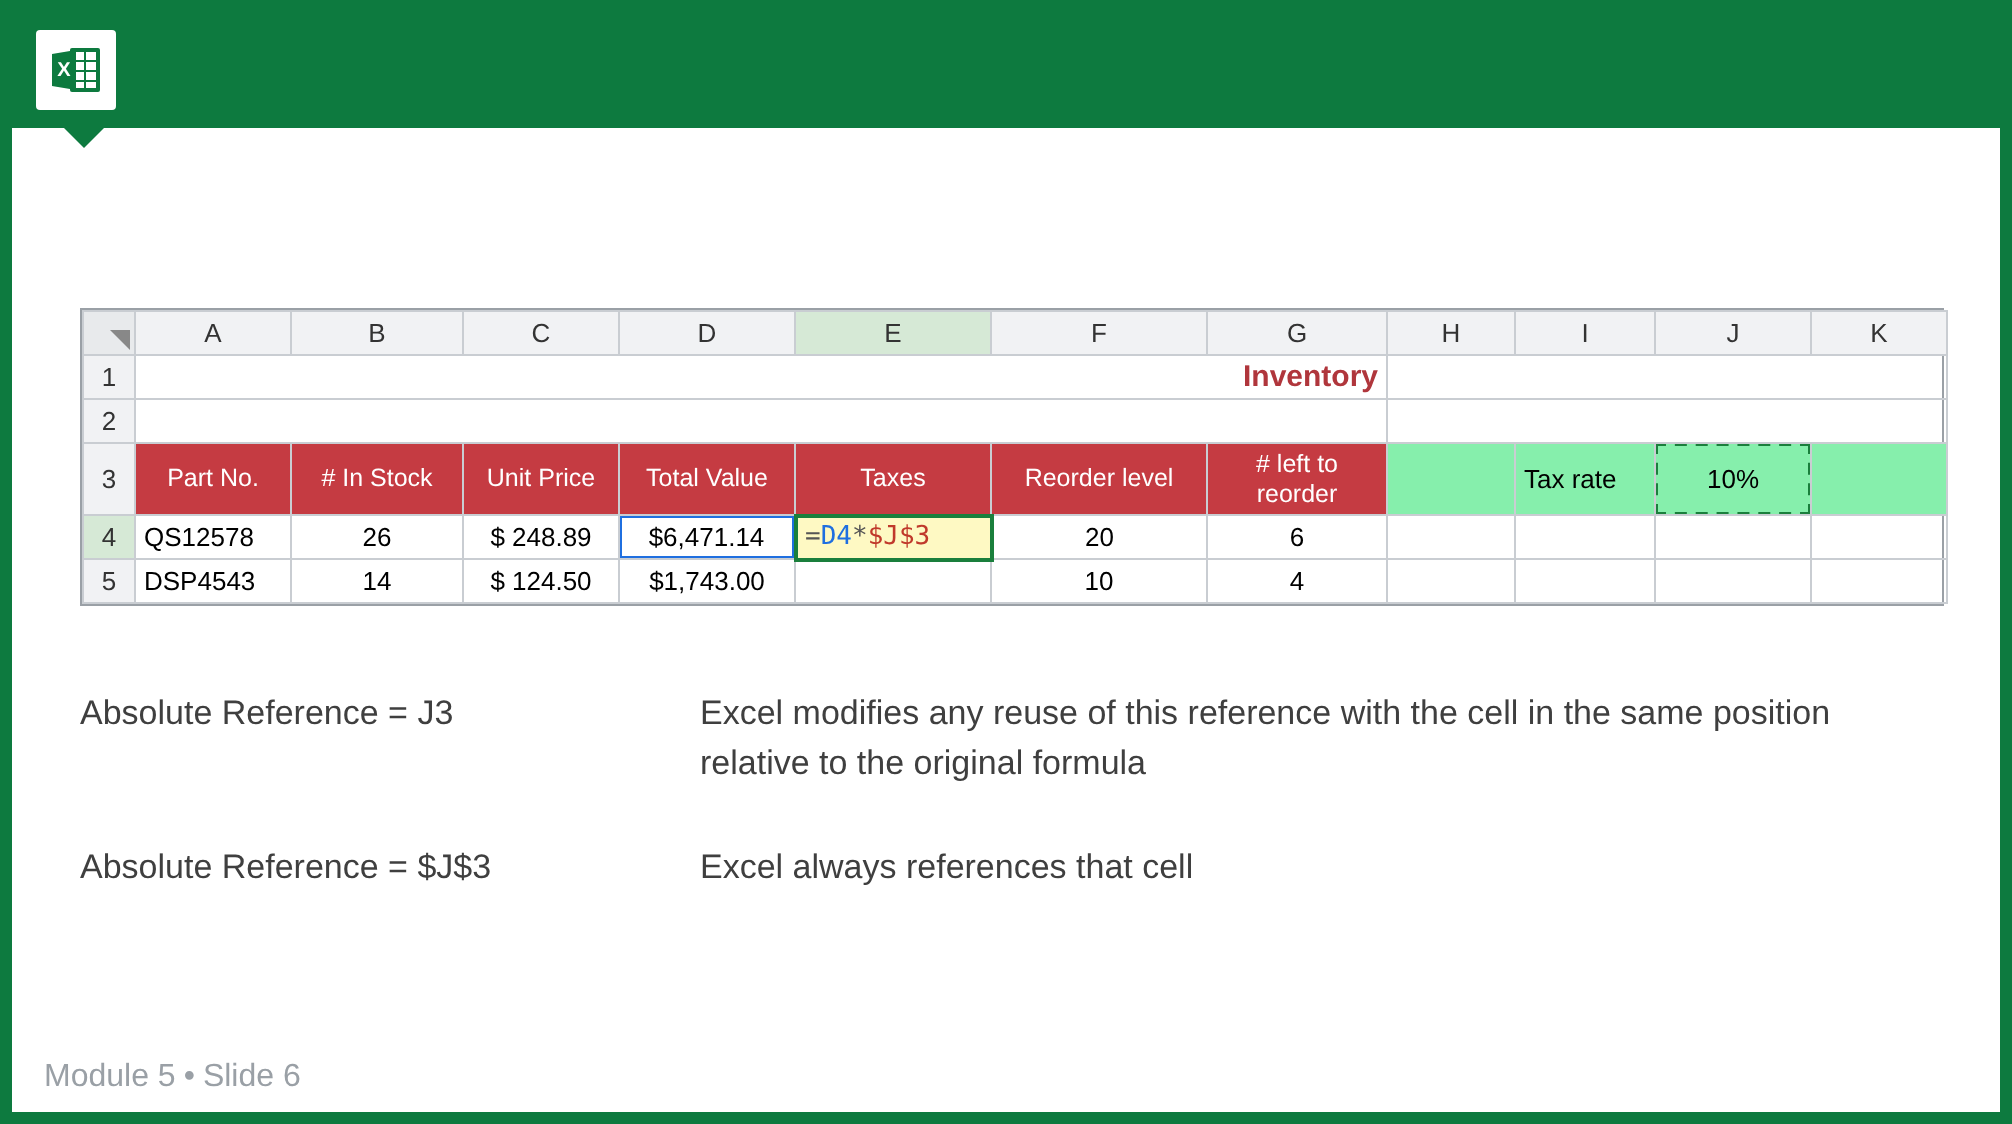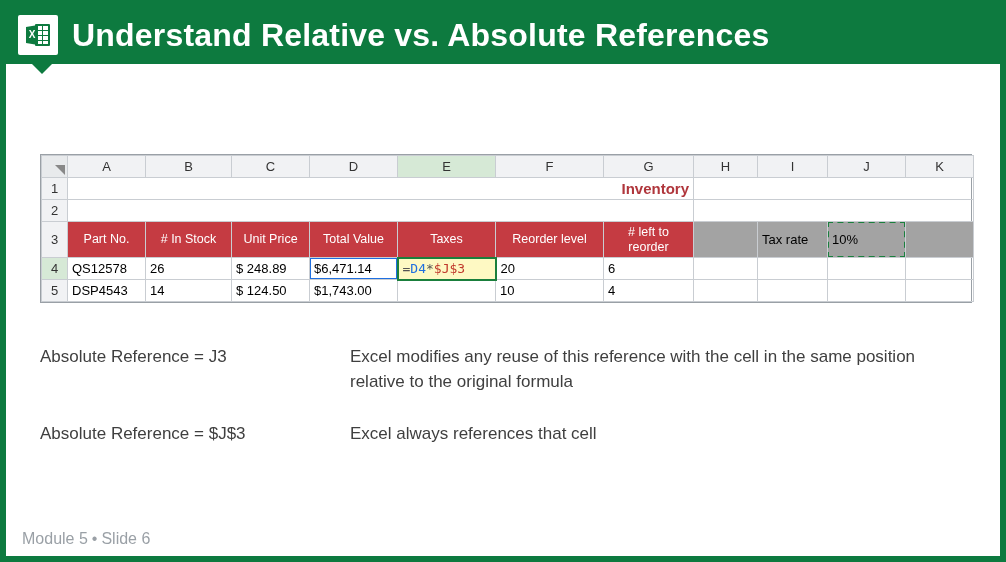--- a/index.html
+++ b/index.html
@@ -111,22 +111,22 @@
   .hdr-row td.dh {
     background: #c53b42;
     color: #fff;
     text-align: center;
     font-size: 12.5px;
     height: 36px;
     line-height: 1.15;
     padding: 2px 4px;
     white-space: normal;
   }
-  .hdr-row td.blank { background: #a3a3a3; }
-  .num { text-align: left; }
+  .hdr-row td.blank { background: #86efac; }
+  .num { text-align: center; }
   .active-cell {
     border: 2px solid #1a7f3c !important;
     background: #fef9c3;
     position: relative;
   }
   .formula-cell {
     color: #555;
     text-align: left;
     font-family: Consolas, monospace;
     position: relative;
@@ -197,21 +197,20 @@
         <rect x="13" y="10" width="5" height="4" fill="#fff"></rect>
         <rect x="19" y="10" width="5" height="4" fill="#fff"></rect>
         <rect x="13" y="15" width="5" height="4" fill="#fff"></rect>
         <rect x="19" y="15" width="5" height="4" fill="#fff"></rect>
         <rect x="13" y="20" width="5" height="3" fill="#fff"></rect>
         <rect x="19" y="20" width="5" height="3" fill="#fff"></rect>
         <path d="M2 6 L14 4 L14 24 L2 22 Z" fill="#0d7a3f"></path>
         <text x="8" y="17" font-family="Arial" font-size="10" font-weight="700" fill="#fff" text-anchor="middle">X</text>
       </svg>
     </div>
-    <div class="title">Understand Relative vs. Absolute References</div>
   </div>
   <div class="pointer"></div>
 
   <div class="content">
     <div class="sheet-wrap">
       <table class="sheet">
         <colgroup>
           <col style="width:26px">
           <col style="width:78px">
           <col style="width:86px">

